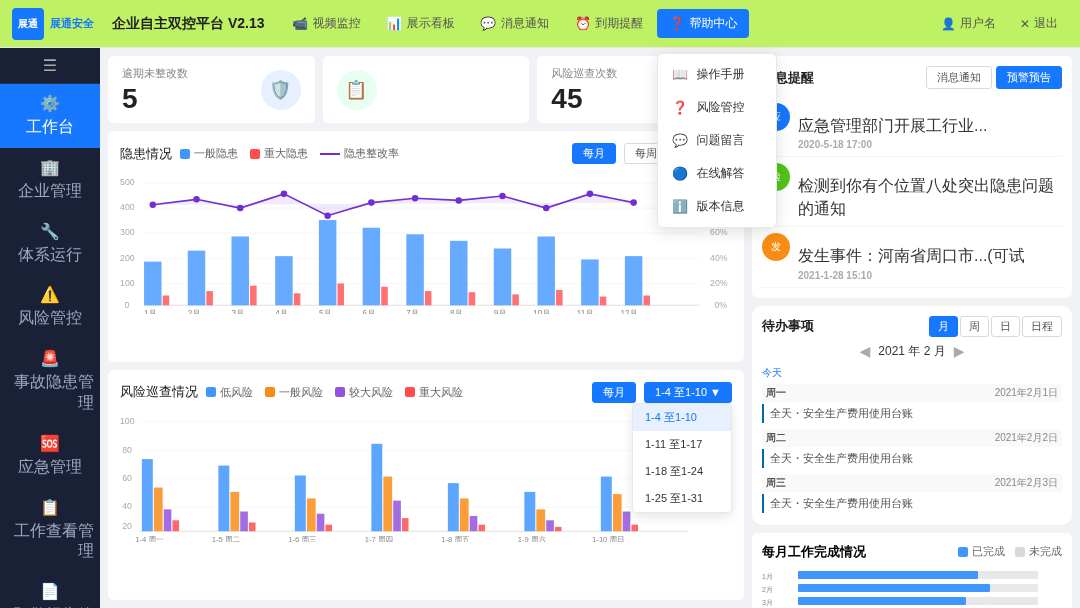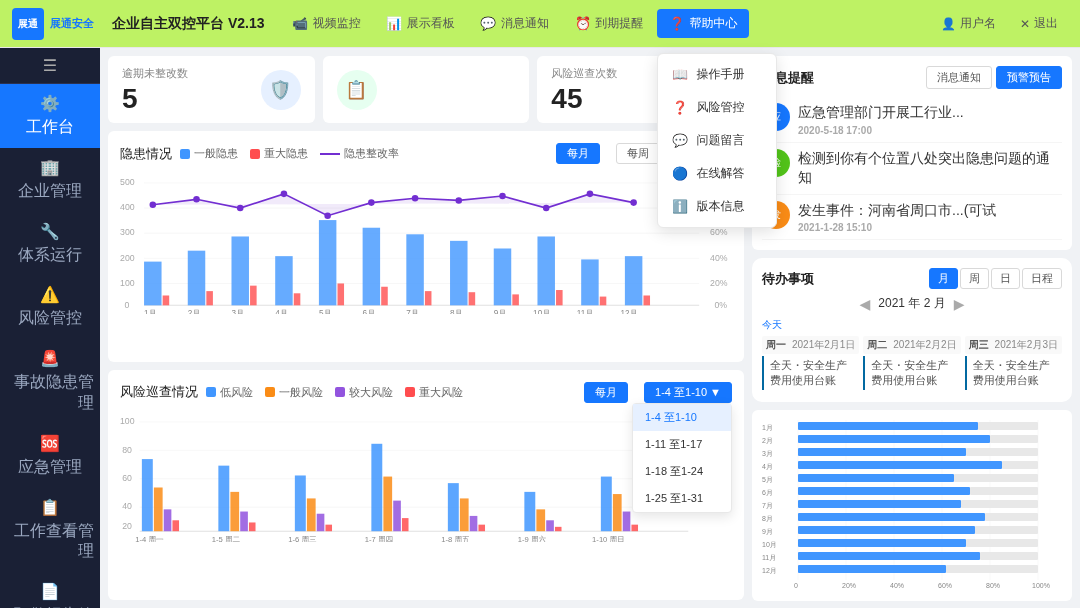--- a/index.html
+++ b/index.html
@@ -49,52 +49,52 @@
     .stat-icon.purple { background: #f0e6ff; color: #722ed1; }
 
     
     .chart-panel { background: #fff; border-radius: 6px; padding: 12px; flex: 1; }
     .chart-header { display: flex; align-items: center; gap: 8px; margin-bottom: 8px; }
     .chart-title { font-size: 13px; font-weight: normal; color: #222; }
     .chart-legend { display: flex; gap: 12px; flex: 1; flex-wrap: wrap; }
     .legend-item { display: flex; align-items: center; gap: 4px; font-size: 11px; color: #666; }
     .legend-dot { width: 10px; height: 10px; border-radius: 2px; }
     .legend-line { width: 20px; height: 2px; }
-    .chart-controls { display: flex; gap: 16px; margin-left: auto; align-items: center; }
+    .chart-controls { display: flex; gap: 8px; margin-left: auto; align-items: center; }
     .chart-btn { padding: 2px 10px; border: 1px solid #d9d9d9; border-radius: 3px; cursor: pointer; font-size: 11px; color: #555; background: #fff; }
     .chart-btn.active { background: #1677ff; color: #fff; border-color: #1677ff; }
     .chart-select { padding: 2px 6px; border: 1px solid #d9d9d9; border-radius: 3px; font-size: 11px; background: #fff; cursor: pointer; }
 
     
     .chart-svg { width: 100%; }
 
     
     .msg-panel { background: #fff; border-radius: 6px; padding: 10px; }
     .msg-panel-header { display: flex; align-items: center; justify-content: space-between; margin-bottom: 8px; }
     .msg-panel-title { font-size: 13px; font-weight: bold; color: #222; }
     .msg-btns { display: flex; gap: 4px; }
     .msg-btn { padding: 3px 10px; border-radius: 3px; font-size: 11px; cursor: pointer; border: 1px solid #d9d9d9; background: #fff; color: #555; }
     .msg-btn.active { background: #1677ff; color: #fff; border-color: #1677ff; }
     .msg-item { display: flex; gap: 8px; padding: 6px 0; border-bottom: 1px solid #f5f5f5; align-items: flex-start; }
     .msg-avatar { width: 28px; height: 28px; border-radius: 50%; background: #1677ff; display: flex; align-items: center; justify-content: center; color: white; font-size: 10px; flex-shrink: 0; }
     .msg-avatar.green { background: #52c41a; }
     .msg-avatar.orange { background: #fa8c16; }
-    .msg-content .msg-text { font-size: 14px; color: #333; line-height: 1.4; }
+    .msg-content .msg-text { font-size: 16px; color: #333; line-height: 1.4; margin-top: 12px; }
     .msg-content .msg-time { font-size: 10px; color: #aaa; margin-top: 2px; font-weight: bold; }
 
     
     .todo-panel { background: #fff; border-radius: 10px; padding: 10px; flex: 1; }
     .todo-header { display: flex; align-items: center; justify-content: space-between; margin-bottom: 6px; }
     .todo-title { font-size: 13px; font-weight: bold; color: #222; }
     .todo-tabs { display: flex; gap: 2px; }
     .todo-tab { padding: 2px 8px; border-radius: 3px; font-size: 11px; cursor: pointer; color: #555; border: 1px solid #d9d9d9; }
     .todo-tab.active { background: #1677ff; color: #fff; border-color: #1677ff; }
     .calendar-nav { display: flex; align-items: center; justify-content: center; gap: 8px; margin-bottom: 6px; font-size: 12px; color: #333; }
     .cal-arrow { cursor: pointer; color: #aaa; font-size: 14px; }
-    .todo-list { display: flex; flex-direction: row; gap: 4px; overflow: auto; max-height: 160px; }
+    .todo-list { display: flex; flex-direction: column; gap: 4px; overflow: auto; max-height: 160px; }
     .todo-section { }
     .todo-day-header { display: flex; justify-content: space-between; font-size: 10px; color: #888; padding: 2px 4px; background: #f9f9f9; border-radius: 2px; margin-bottom: 2px; }
     .todo-day-label { font-weight: bold; color: #555; }
     .todo-event { font-size: 11px; color: #555; padding: 2px 6px; border-left: 2px solid #0369a1; margin-bottom: 2px; }
 
     
     .monthly-panel { background: #fff; border-radius: 6px; padding: 10px; flex: 1; }
     .monthly-header { display: flex; align-items: center; justify-content: space-between; margin-bottom: 8px; }
     .monthly-title { font-size: 13px; font-weight: bold; }
     .monthly-legend { display: flex; gap: 10px; }
@@ -515,20 +515,33 @@
             <div class="todo-day-header">
               <span class="todo-day-label">周三</span>
               <span>2021年2月3日</span>
             </div>
             <div class="todo-event">全天・安全生产费用使用台账</div>
           </div>
         </div>
       </div>
 
       <div class="monthly-panel">
+        <div class="monthly-header">
+          <span class="monthly-title">每月工作完成情况</span>
+          <div class="monthly-legend">
+            <div class="legend-item">
+              <div class="legend-dot" style="background:#4096ff;"></div>
+              <span>已完成</span>
+            </div>
+            <div class="legend-item">
+              <div class="legend-dot" style="background:#d9d9d9;"></div>
+              <span>未完成</span>
+            </div>
+          </div>
+        </div>
         <svg viewBox="0 0 300 168" width="100%">
 
           <text x="32" y="168" font-size="7" fill="#888">0</text>
           <text x="80" y="168" font-size="7" fill="#888">20%</text>
           <text x="128" y="168" font-size="7" fill="#888">40%</text>
           <text x="176" y="168" font-size="7" fill="#888">60%</text>
           <text x="224" y="168" font-size="7" fill="#888">80%</text>
           <text x="270" y="168" font-size="7" fill="#888">100%</text>
 
           <line x1="36" y1="0" x2="36" y2="160" stroke="#f0f0f0" stroke-width="0.5"></line>

